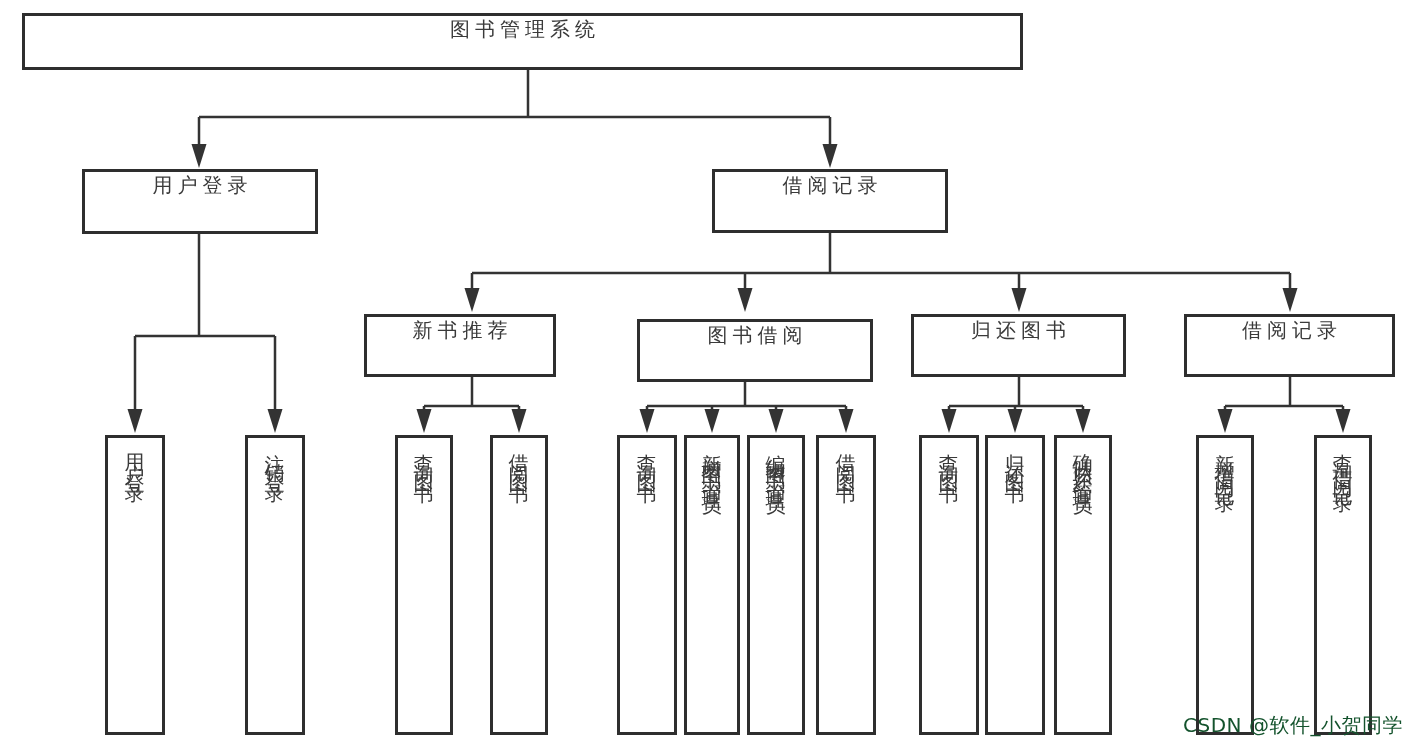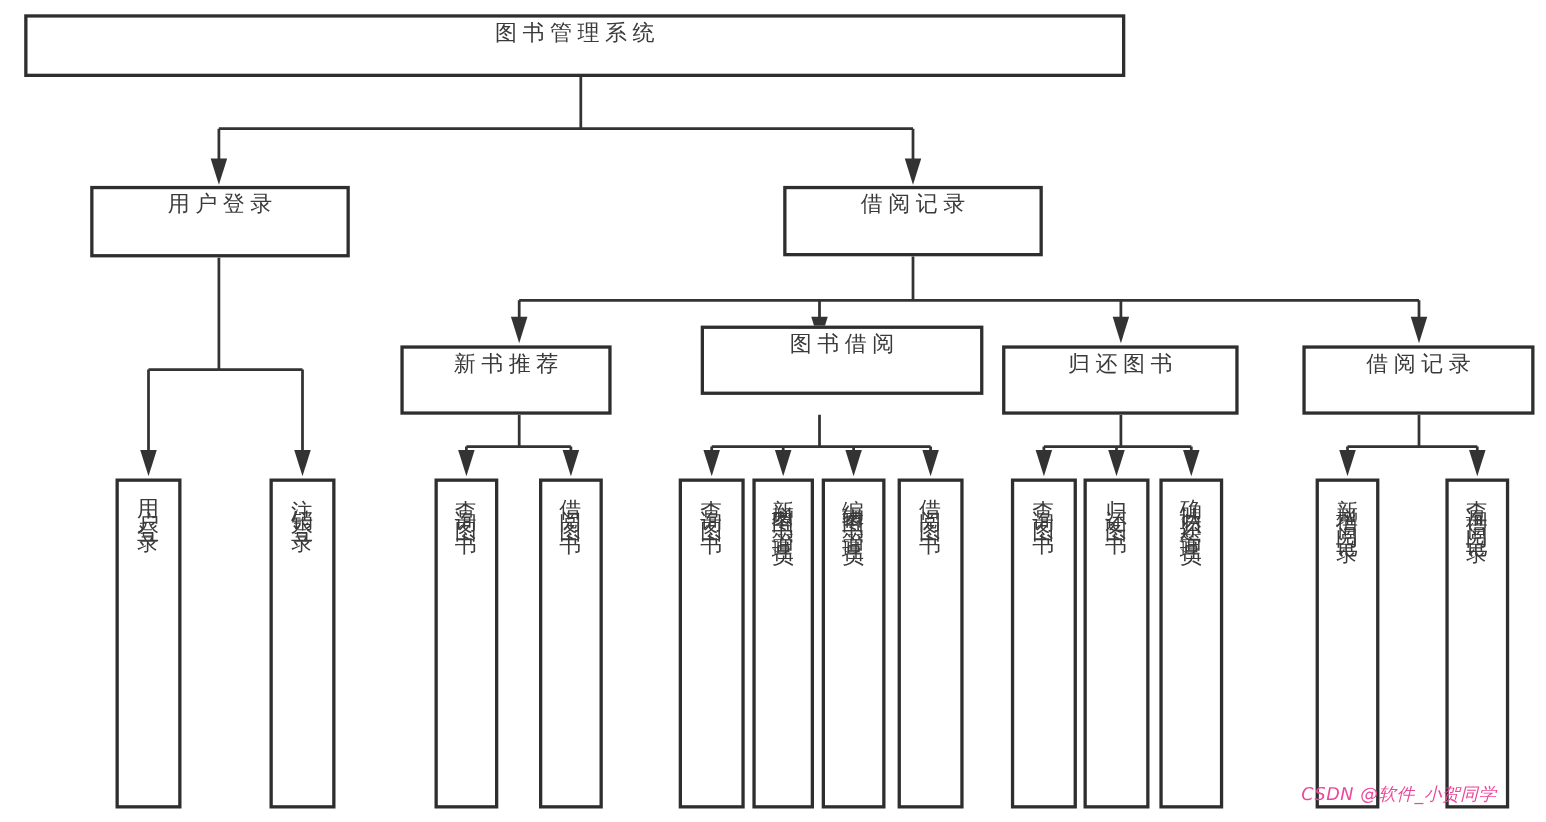--- a/index.html
+++ b/index.html
@@ -13,21 +13,21 @@
     border:3px solid #2e2e2e;display:flex;align-items:flex-start;justify-content:center;
     z-index:2;
   }
   .h-label{font-size:20px;letter-spacing:5px;text-indent:5px;white-space:nowrap;color:#3a3a3a;}
   .v-label{
     writing-mode:vertical-rl;text-orientation:mixed;
     font-size:20px;letter-spacing:10px;line-height:1;white-space:nowrap;color:#3a3a3a;
   }
   .watermark{
     position:absolute;left:1183px;top:712px;z-index:3;
-    font-size:16px;color:#ec4899;white-space:nowrap;letter-spacing:0.5px;font-style:italic;
+    font-size:20px;color:#14532d;white-space:nowrap;letter-spacing:0.5px;
   }
 </style>
 </head>
 <body>
 
 <div class="stage">
 
   <svg class="wires" width="1405" height="747" viewBox="0 0 1405 747">
     <defs>
       <polygon id="ah" points="-7.5,-24 7.5,-24 0,0"></polygon>
@@ -78,21 +78,21 @@
   <div class="node" style="left:82px;top:169px;width:236px;height:65px">
     <span class="h-label">用户登录</span>
   </div>
   <div class="node" style="left:712px;top:169px;width:236px;height:64px">
     <span class="h-label">借阅记录</span>
   </div>
 
   <div class="node" style="left:364px;top:314px;width:192px;height:63px">
     <span class="h-label">新书推荐</span>
   </div>
-  <div class="node" style="left:637px;top:296px;width:257px;height:63px">
+  <div class="node" style="left:637px;top:319px;width:236px;height:63px">
     <span class="h-label">图书借阅</span>
   </div>
   <div class="node" style="left:911px;top:314px;width:215px;height:63px">
     <span class="h-label">归还图书</span>
   </div>
   <div class="node" style="left:1184px;top:314px;width:211px;height:63px">
     <span class="h-label">借阅记录</span>
   </div>
 
   <div class="node" style="left:105px;top:435px;width:60px;height:300px">

